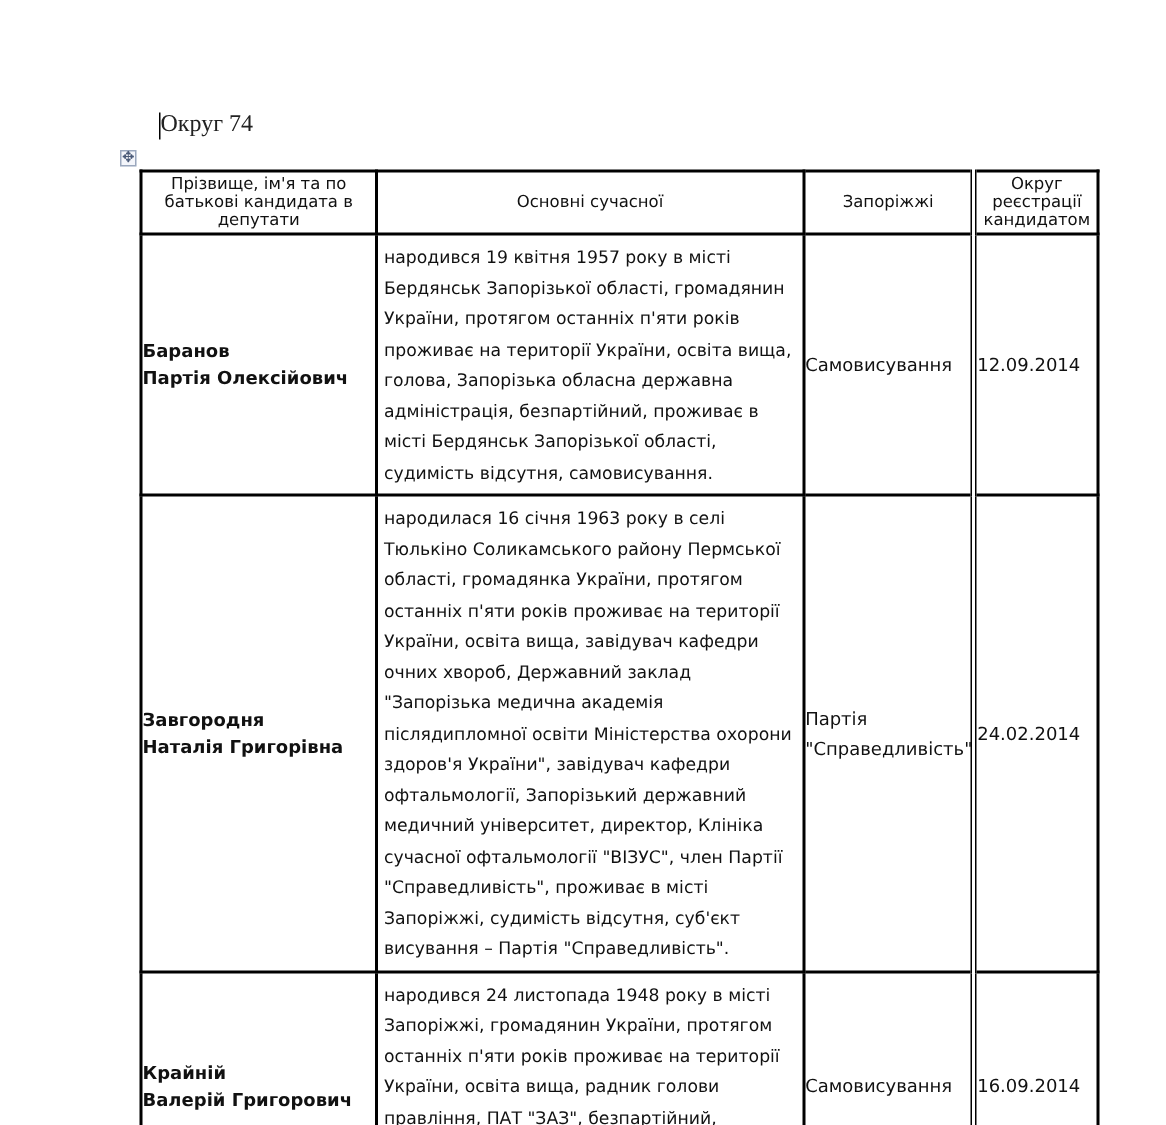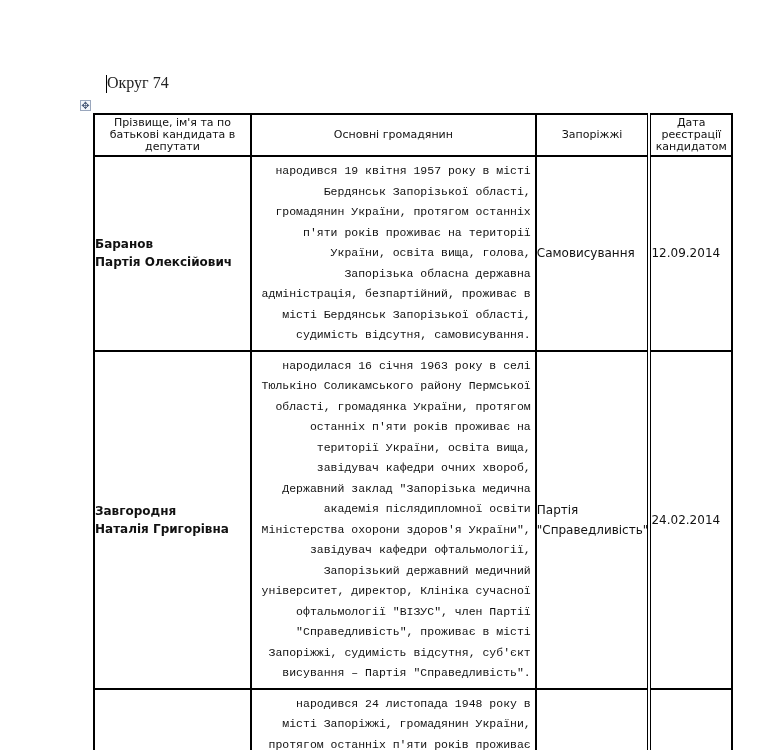--- a/index.html
+++ b/index.html
@@ -11,21 +11,21 @@
   table.candidates { position: absolute; left: 93px; top: 113px; border-collapse: collapse; table-layout: fixed; width: 640px; }
   table.candidates td, table.candidates th { border: 2px solid #000; padding: 0; vertical-align: middle; margin-left: 12px; }
   table.candidates th { font-weight: normal; font-size: 11px; text-align: center; line-height: 12px; color: #111; height: 40px; }
   table.candidates th.date-h { border-left: 4px double #000; }
   table.candidates td.date-c { border-left: 4px double #000; }
   .col-name { width: 156px; }
   .col-info { width: 283px; }
   .col-nom { width: 113px; }
   .col-date { width: 82px; }
   td.name { text-align: left; font-weight: bold; font-size: 12px; line-height: 18px; }
-  td.info { font-size: 11.5px; line-height: 20.5px; padding: 4px 4px 4px 4px !important; color: #111; text-align: right; font-family: Liberation Mono, monospace; }
+  td.info { font-size: 11.5px; line-height: 20.5px; padding: 4px 4px 4px 4px !important; color: #111; text-align: left; }
   td.nom, td.date { text-align: left; font-size: 12px; line-height: 20px; }
   .row-1 { height: 168px; }
   .row-2 { height: 292px; }
   .row-3 { height: 127px; }
 </style>
 </head>
 <body>
 
 <div class="page">
   <div class="cursor"></div>
@@ -35,23 +35,23 @@
   <table class="candidates">
     <colgroup>
       <col class="col-name">
         <col class="col-info">
         <col class="col-nom">
         <col class="col-date">
     </colgroup>
     <thead>
       <tr>
         <th><span>Прізвище, ім'я та по батькові кандидата в депутати</span></th>
-        <th><span>Основні громадянин</span></th>
+        <th><span>Основні сучасної</span></th>
         <th><span>Запоріжжі</span></th>
-        <th class="date-h"><span>Дата реєстрації кандидатом</span></th>
+        <th class="date-h"><span>Округ реєстрації кандидатом</span></th>
       </tr>
     </thead>
     <tbody>
       <tr class="row-1">
         <td class="name">
           <div>Баранов</div>
           <div>Партія Олексійович</div>
         </td>
         <td class="info">народився 19 квітня 1957 року в місті Бердянськ Запорізької області, громадянин України, протягом останніх п'яти років проживає на території України, освіта вища, голова, Запорізька обласна державна адміністрація, безпартійний, проживає в місті Бердянськ Запорізької області, судимість відсутня, самовисування.</td>
         <td class="nom">Самовисування</td>
@@ -61,21 +61,21 @@
         <td class="name">
           <div>Завгородня</div>
           <div class="squiggle-wrap">Наталія Григорівна</div>
         </td>
         <td class="info">народилася 16 січня 1963 року в селі Тюлькіно Соликамського району Пермської області, громадянка України, протягом останніх п'яти років проживає на території України, освіта вища, завідувач кафедри очних хвороб, Державний заклад "Запорізька медична академія післядипломної освіти Міністерства охорони здоров'я України", завідувач кафедри офтальмології, Запорізький державний медичний університет, директор, Клініка сучасної офтальмології "ВІЗУС", член Партії "Справедливість", проживає в місті Запоріжжі, судимість відсутня, суб'єкт висування – Партія "Справедливість".</td>
         <td class="nom">Партія "Справедливість"</td>
         <td class="date date-c">24.02.2014</td>
       </tr>
       <tr class="row-3">
         <td class="name">
-          <div>Прізвище</div>
+          <div>Крайній</div>
           <div>Валерій Григорович</div>
         </td>
         <td class="info">народився 24 листопада 1948 року в місті Запоріжжі, громадянин України, протягом останніх п'яти років проживає на території України, освіта вища, радник голови правління, ПАТ "ЗАЗ", безпартійний, проживає в місті Запоріжжі, судимість відсутня, самовисування.</td>
         <td class="nom">Самовисування</td>
         <td class="date date-c">16.09.2014</td>
       </tr>
 
     </tbody>
   </table>
 </div>

